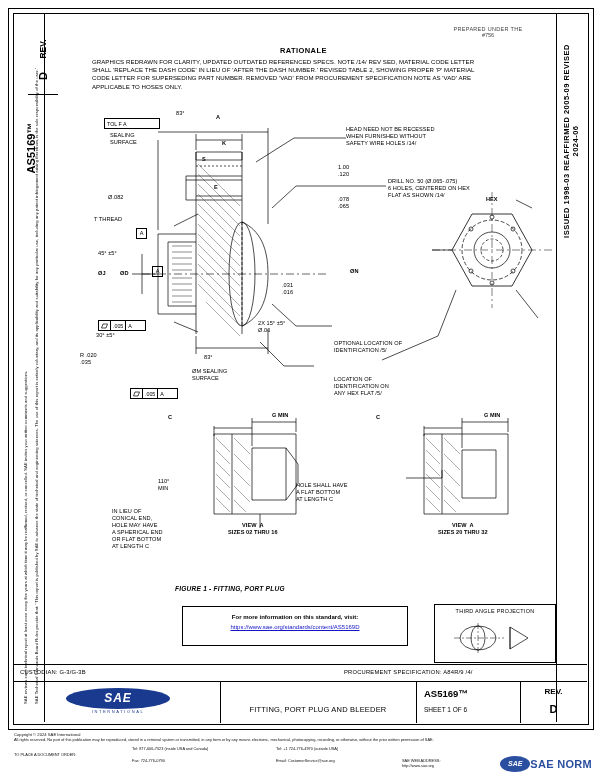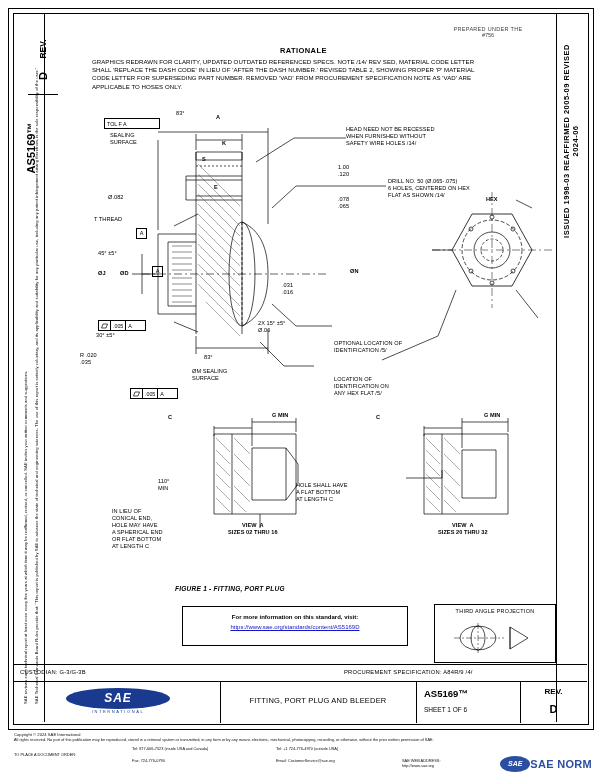--- a/index.html
+++ b/index.html
@@ -71,21 +71,21 @@
   .tb{position:absolute;left:14px;top:664px;width:573px;height:58px;border-top:1px solid #000;}
   .tb-row1{position:absolute;left:0;top:0;width:573px;height:16px;border-bottom:1px solid #000;}
   .tb-cust{position:absolute;left:6px;top:4px;font-size:5.8px;letter-spacing:.2px;}
   .tb-proc{position:absolute;left:330px;top:4px;font-size:5.8px;letter-spacing:.2px;}
   .tb-main{position:absolute;left:0;top:16px;width:573px;height:42px;}
   .tb-logo{position:absolute;left:0;top:0;width:206px;height:42px;border-right:1px solid #000;}
   .tb-center{position:absolute;left:206px;top:0;width:196px;height:42px;border-right:1px solid #000;text-align:center;}
   .tb-num{position:absolute;left:402px;top:0;width:104px;height:42px;border-right:1px solid #000;}
   .tb-rev{position:absolute;left:506px;top:0;width:67px;height:42px;}
   .tb-center .big{font-size:10px;font-weight:bold;margin-top:7px;letter-spacing:.2px;}
-  .tb-center .sub{font-size:7.5px;margin-top:15px;letter-spacing:.2px;}
+  .tb-center .sub{font-size:7.5px;margin-top:24px;letter-spacing:.2px;}
   .tb-num .n1{position:absolute;left:8px;top:7px;font-size:9.5px;font-weight:bold;}
   .tb-num .n2{position:absolute;left:8px;top:25px;font-size:6.5px;}
   .tb-rev .r1{position:absolute;left:0;top:6px;width:67px;text-align:center;font-size:8px;font-weight:bold;}
   .tb-rev .r2{position:absolute;left:0;top:22px;width:67px;text-align:center;font-size:11px;font-weight:bold;}
 
   
   .sae-logo{position:absolute;left:52px;top:7px;width:104px;height:28px;}
   .sae-logo .oval{position:absolute;left:0;top:0;width:104px;height:21px;border-radius:50%/50%;background:#1a3a8f;}
   .sae-logo .txt{position:absolute;left:0;top:3px;width:104px;text-align:center;color:#fff;font-size:12px;font-weight:bold;font-style:italic;letter-spacing:1px;}
   .sae-logo .sub{position:absolute;left:0;top:21px;width:104px;text-align:center;font-size:4px;letter-spacing:1.6px;color:#1a3a8f;}

